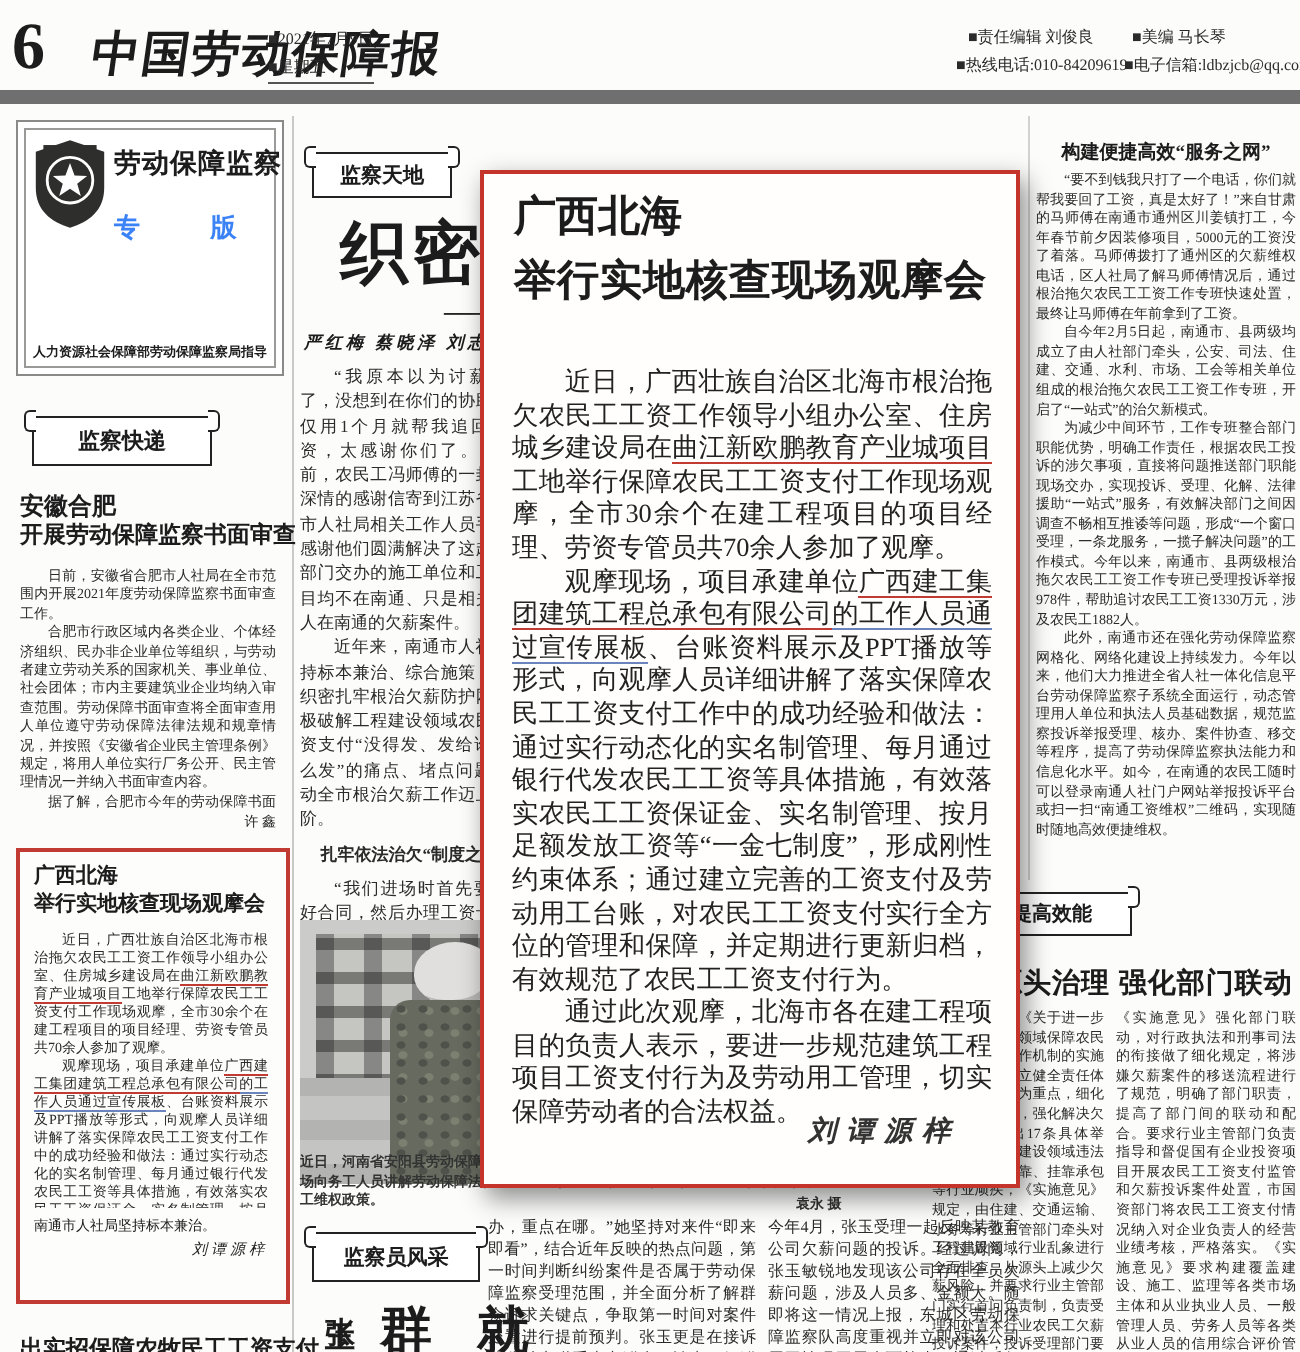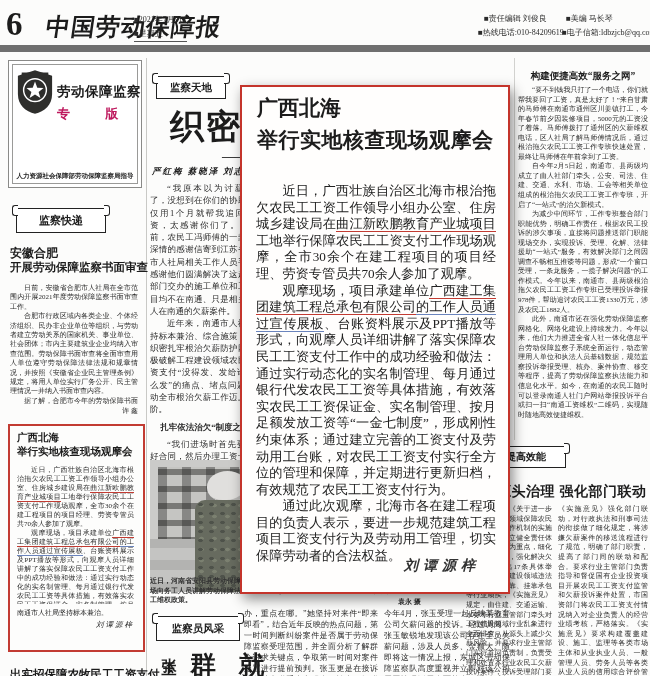--- a/index.html
+++ b/index.html
@@ -20,22 +20,22 @@
   .h-r1a{left:484px;top:13px;} .h-r1b{left:566px;top:13px;}
   .h-r2a{left:478px;top:27px;} .h-r2b{left:562px;top:27px;}
   .graybar{left:0;top:45px;width:650px;height:7px;background:#6f6f6f;}
   .vline1{left:146px;top:58px;width:1px;height:618px;background:#c9c9c6;}
   .vline2{left:514px;top:58px;width:1px;height:382px;background:#d2d2cf;}
 
   
   .logo-box{left:8px;top:60px;width:132px;height:126px;border:1px solid #8a8a88;background:#fff;}
   .logo-inner{position:absolute;left:3px;top:3px;right:3px;bottom:3px;border:1px solid #9a9a98;}
   .emblem{position:absolute;left:7px;top:8px;}
-  .logo-title{position:absolute;left:48px;top:22px;font-size:13.5px;font-weight:bold;letter-spacing:.5px;}
-  .logo-sub{position:absolute;left:48px;top:44px;font-size:13px;font-weight:bold;color:#be185d;letter-spacing:16px;}
+  .logo-title{position:absolute;left:48px;top:12px;font-size:13.5px;font-weight:bold;letter-spacing:.5px;}
+  .logo-sub{position:absolute;left:48px;top:44px;font-size:13px;font-weight:bold;color:#3b82f6;letter-spacing:16px;}
   .logo-guid{position:absolute;left:0;right:0;bottom:6px;text-align:center;font-size:6.5px;font-weight:bold;letter-spacing:0;}
 
   .scroll{border:1.5px solid #222;background:#fff;display:flex;align-items:center;justify-content:center;
           font-weight:bold;font-family:Liberation Sans, sans-serif;}
   .scroll::before{content:"";position:absolute;left:-5px;top:-4px;width:5px;height:9px;
                   border:1px solid #222;border-right:none;border-radius:3px 0 0 3px;background:#fff;}
   .scroll::after{content:"";position:absolute;right:-5px;top:-4px;width:5px;height:9px;
                  border:1px solid #222;border-left:none;border-radius:0 3px 3px 0;background:#fff;}
   .banner-kuaidi{left:16px;top:208px;width:88px;height:23px;font-size:11px;}
   .banner-tiandi{left:156px;top:76px;width:68px;height:21px;font-size:10.5px;}

